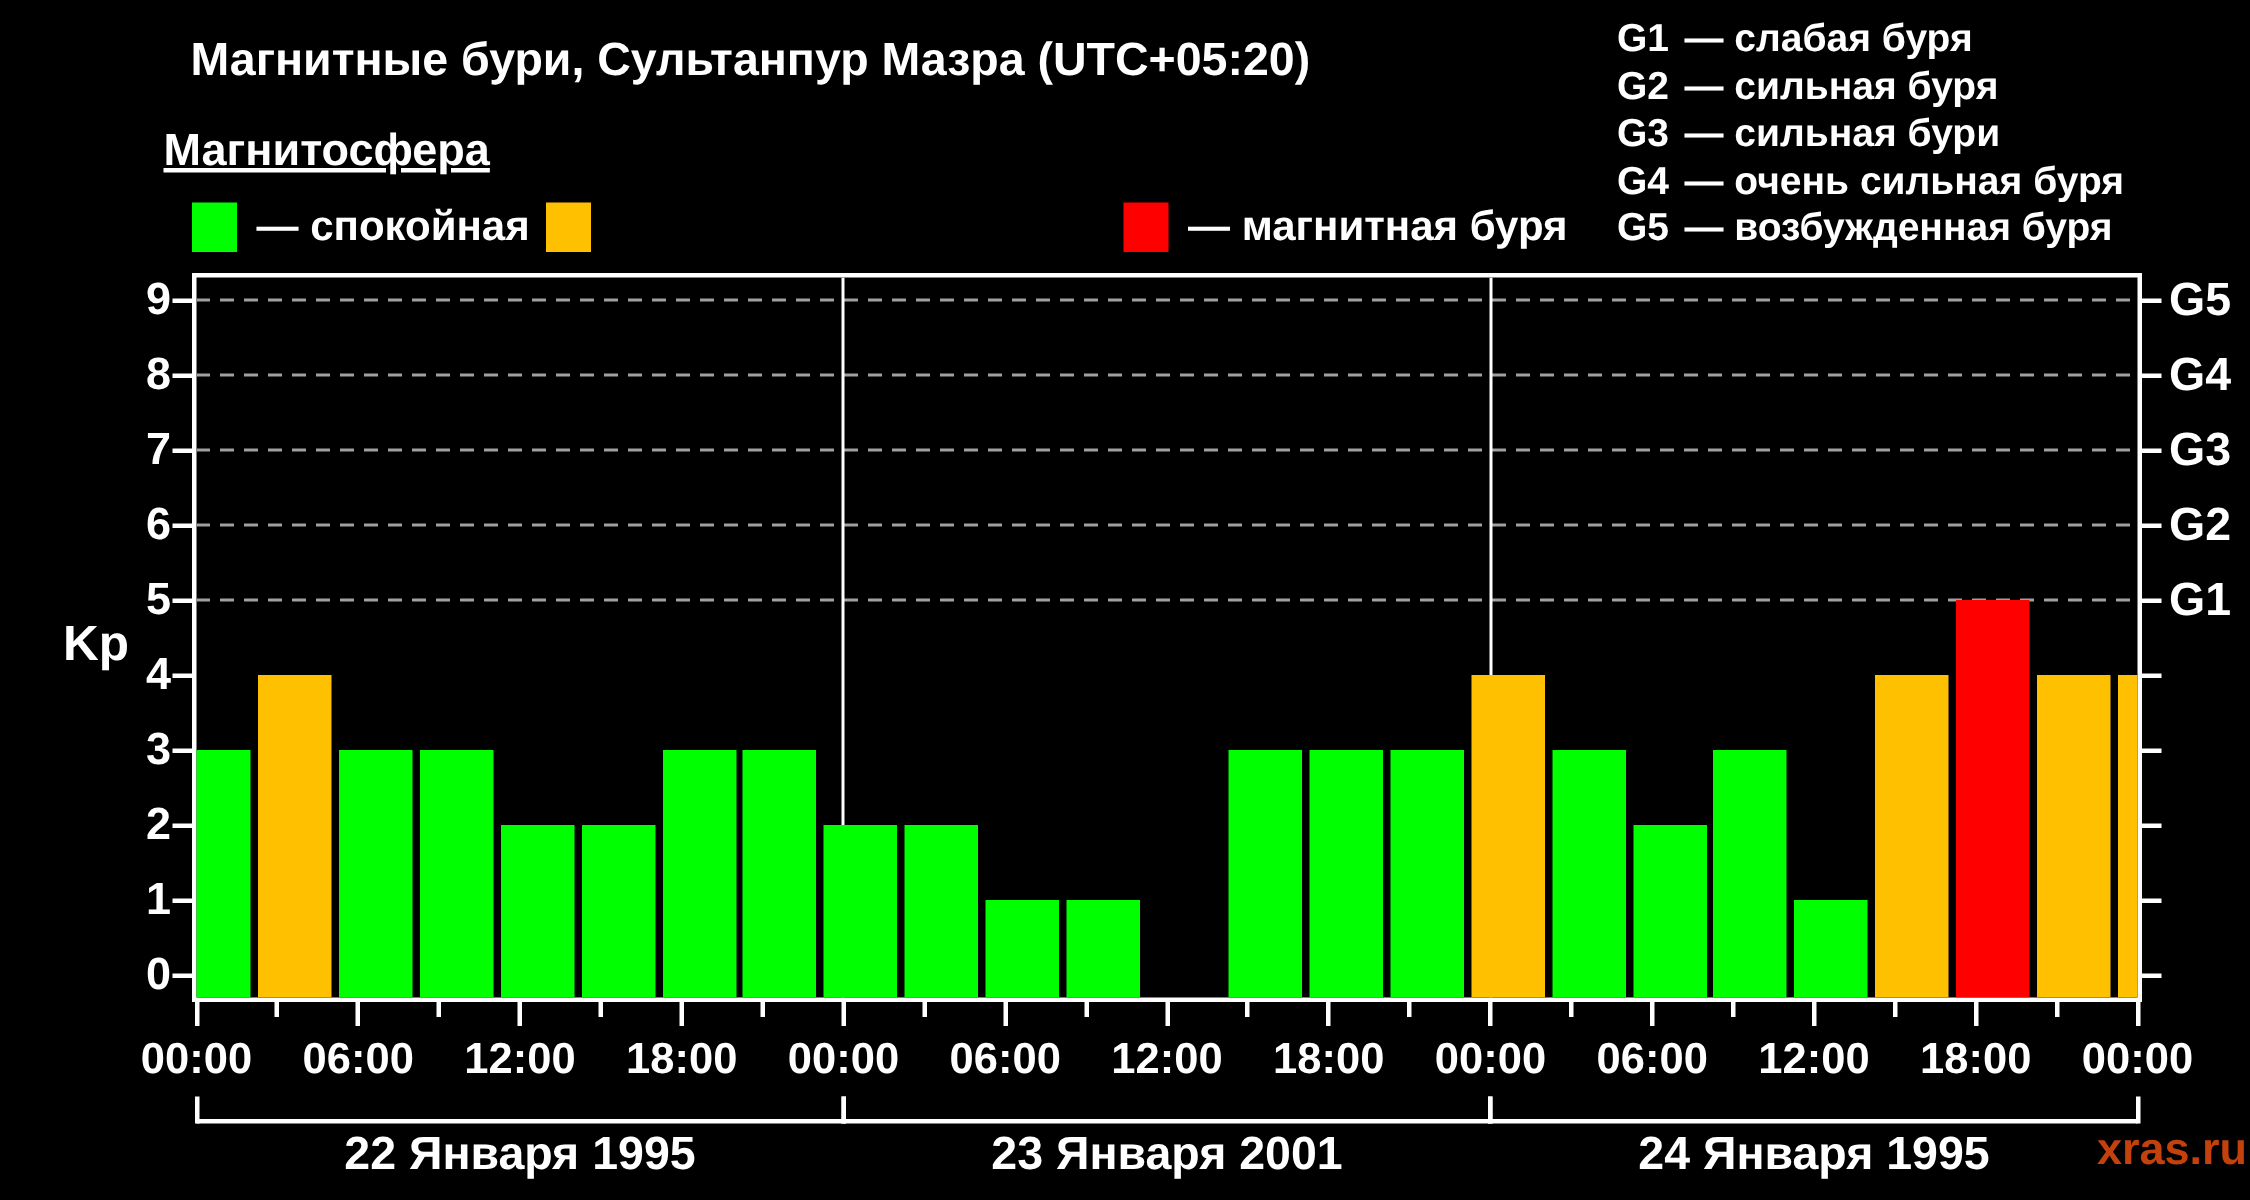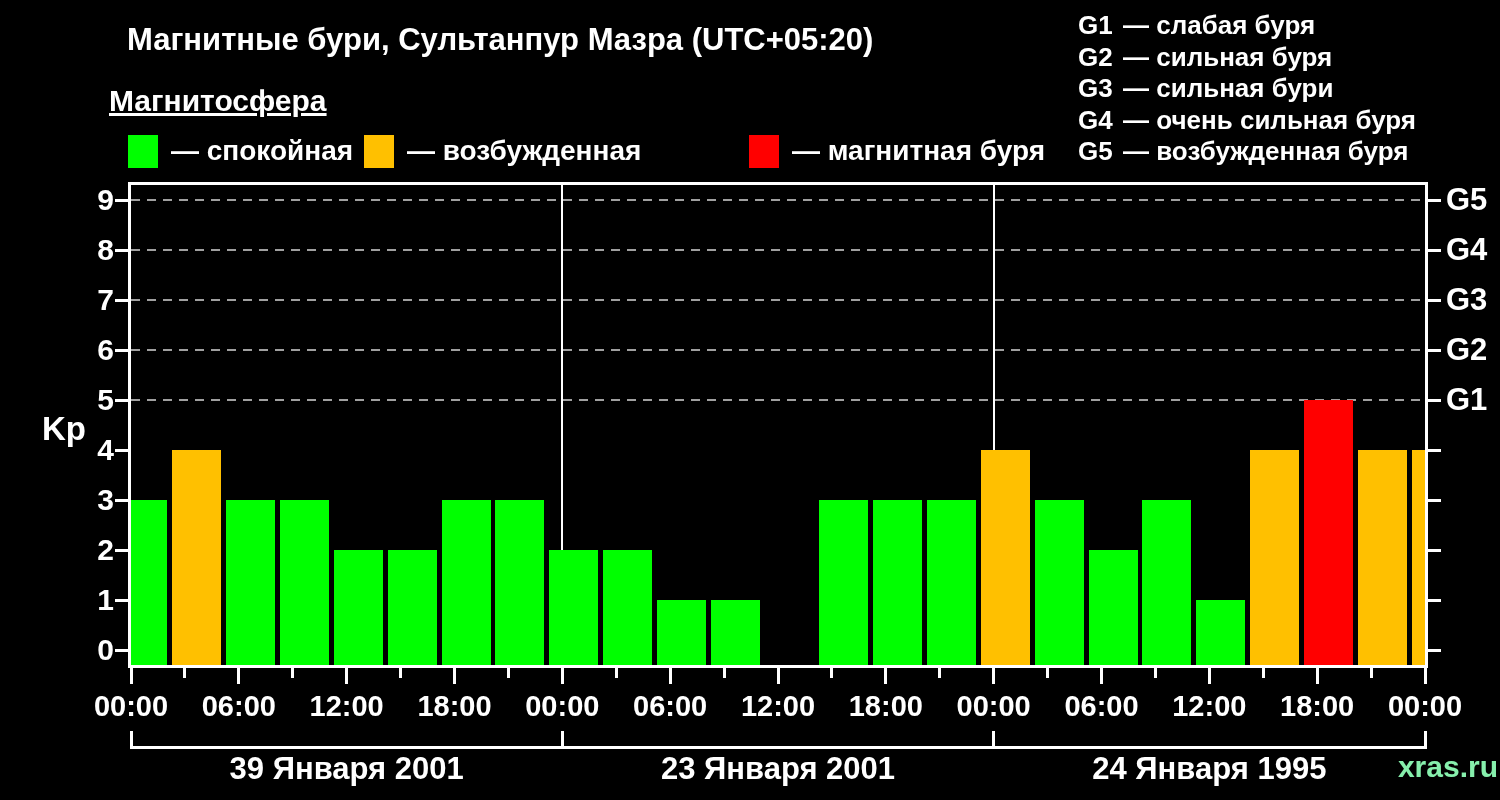--- a/index.html
+++ b/index.html
@@ -22,38 +22,37 @@
   .day-sep{position:absolute;top:0;width:2px;height:100%;background:#fff;z-index:1;}
   .bar{position:absolute;z-index:2;}
   .tickmark{position:absolute;background:#fff;}
   .ylabel{position:absolute;font-size:30px;text-align:right;width:56px;height:34px;line-height:34px;}
   .glabel{position:absolute;font-size:31px;height:36px;line-height:36px;}
   #kp-label{left:42px;top:410px;font-size:33px;}
   .xlabel{position:absolute;font-size:29px;text-align:center;width:140px;height:32px;line-height:32px;}
   .bracket-line{position:absolute;height:3px;background:#fff;}
   .bracket-tick{position:absolute;width:3px;height:18px;background:#fff;}
   .day-label{position:absolute;font-size:31px;text-align:center;height:34px;line-height:34px;}
-  #watermark{right:2px;top:750px;font-size:30px;color:#86efac;}
+  #watermark{right:2px;top:750px;font-size:30px;color:#c2410c;}
 </style>
 </head>
 <body>
 
 <div id="chart-root">
 
   <div id="title" class="abs">Магнитные бури, Сультанпур Мазра (UTC+05:20)</div>
 
   <div id="mag-heading" class="abs">Магнитосфера</div>
 
   <div class="legend-item abs" style="left:128px;justify-content:space-between;">
     <span class="swatch" style="background-color: rgb(0, 255, 0);"></span>
     <span class="legend-label">— спокойная</span>
   </div>
   <div class="legend-item abs" style="left:364px;">
     <span class="swatch" style="background-color: rgb(255, 192, 0);"></span>
-    <span class="legend-label">— возбужденная</span>
   </div>
   <div class="legend-item abs" style="left:723px;margin-left:26px;">
     <span class="swatch" style="background-color: rgb(255, 0, 0);"></span>
     <span class="legend-label">— магнитная буря</span>
   </div>
 
   <div id="g-legend" class="abs">
       <div class="g-row"><span class="g-code">G1</span><span>— слабая буря</span></div>
       <div class="g-row"><span class="g-code">G2</span><span>— сильная буря</span></div>
       <div class="g-row"><span class="g-code">G3</span><span>— сильная бури</span></div>
@@ -169,21 +168,21 @@
       <div class="xlabel" style="position: absolute; left: 708px; top: 690px;">12:00</div>
       <div class="xlabel" style="position: absolute; left: 815.833px; top: 690px;">18:00</div>
       <div class="xlabel" style="position: absolute; left: 923.667px; top: 690px;">00:00</div>
       <div class="xlabel" style="position: absolute; left: 1031.5px; top: 690px;">06:00</div>
       <div class="xlabel" style="position: absolute; left: 1139.33px; top: 690px;">12:00</div>
       <div class="xlabel" style="position: absolute; left: 1247.17px; top: 690px;">18:00</div>
       <div class="xlabel" style="position: absolute; left: 1355px; top: 690px;">00:00</div>
       <div class="bracket-line" style="position: absolute; left: 131px; top: 746px; width: 431.333px;"></div>
       <div class="bracket-tick" style="position: absolute; left: 129.5px; top: 731px;"></div>
       <div class="bracket-tick" style="position: absolute; left: 560.833px; top: 731px;"></div>
-      <div class="day-label" style="position: absolute; left: 130.667px; top: 752px; width: 432px;">39 Января 2001</div>
+      <div class="day-label" style="position: absolute; left: 130.667px; top: 752px; width: 432px;">22 Января 1995</div>
       <div class="bracket-line" style="position: absolute; left: 562.333px; top: 746px; width: 431.333px;"></div>
       <div class="bracket-tick" style="position: absolute; left: 560.833px; top: 731px;"></div>
       <div class="bracket-tick" style="position: absolute; left: 992.167px; top: 731px;"></div>
       <div class="day-label" style="position: absolute; left: 562px; top: 752px; width: 432px;">23 Января 2001</div>
       <div class="bracket-line" style="position: absolute; left: 993.667px; top: 746px; width: 431.333px;"></div>
       <div class="bracket-tick" style="position: absolute; left: 992.167px; top: 731px;"></div>
       <div class="bracket-tick" style="position: absolute; left: 1423.5px; top: 731px;"></div>
       <div class="day-label" style="position: absolute; left: 993.333px; top: 752px; width: 432px;">24 Января 1995</div>
     </div>
 

